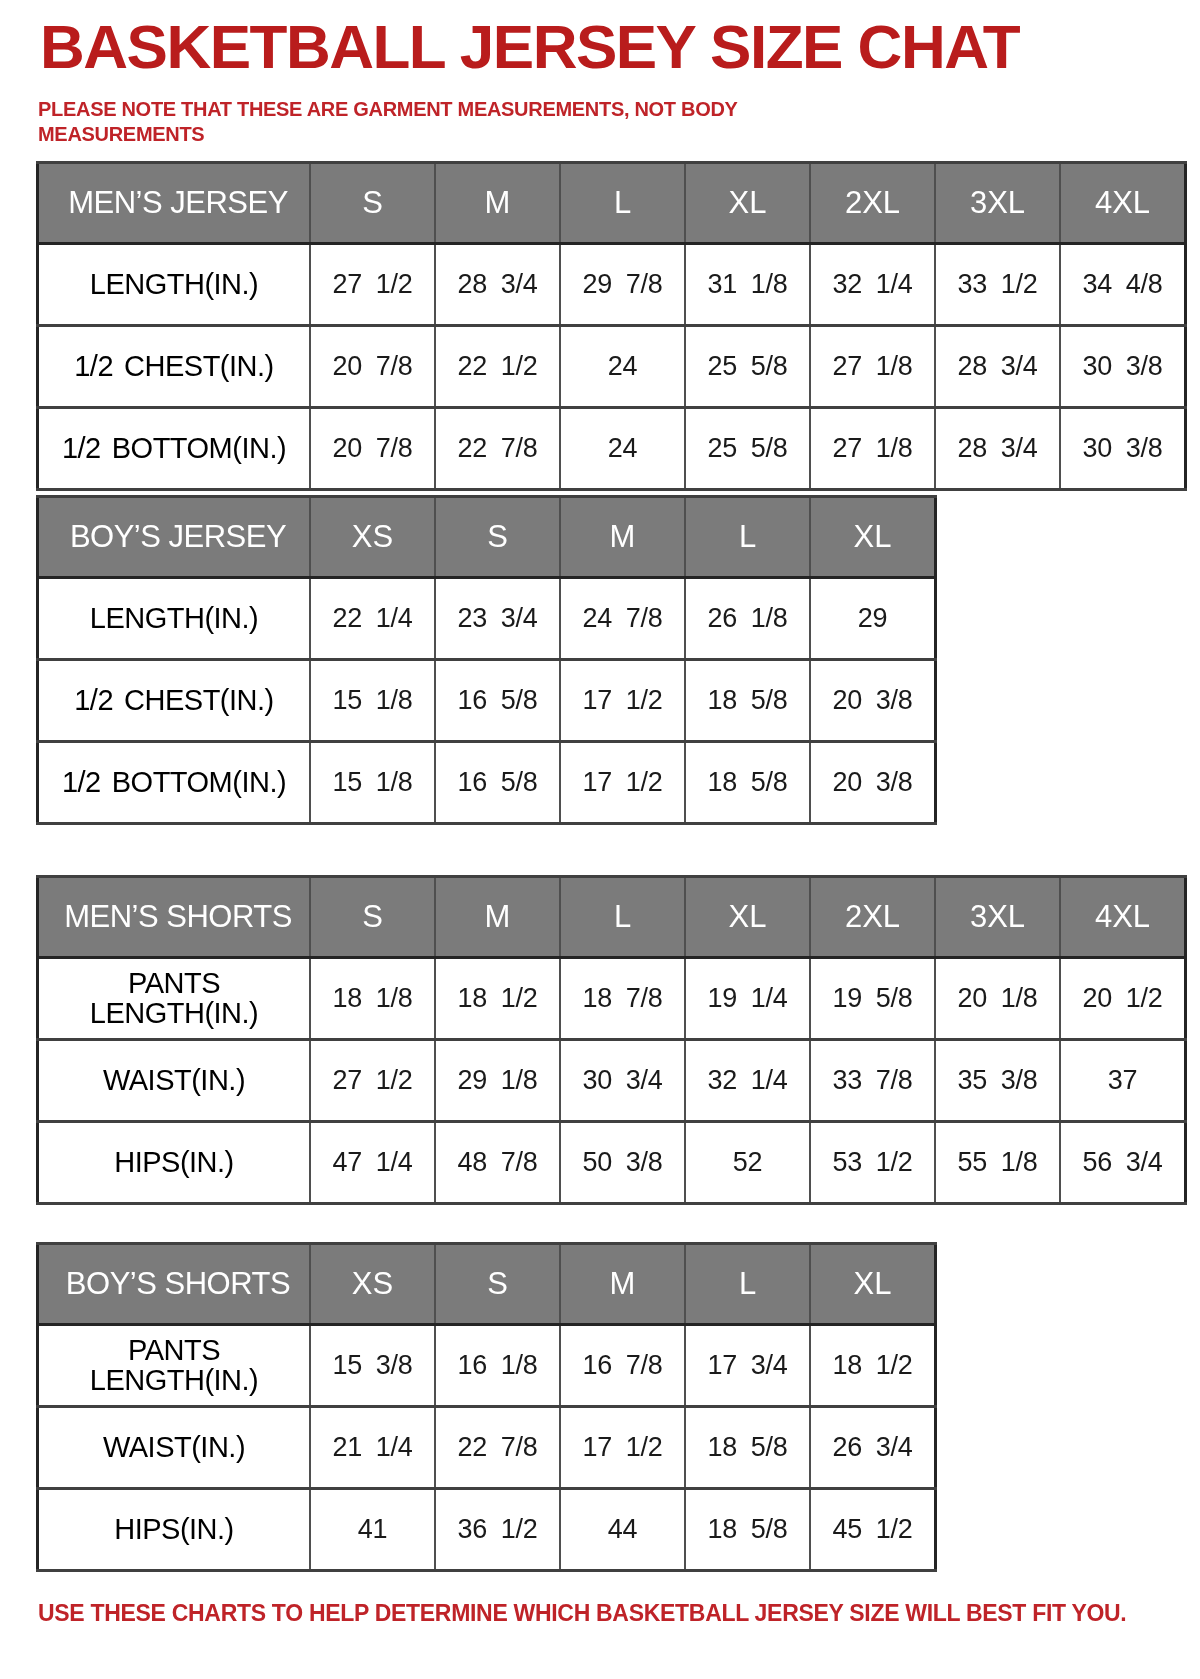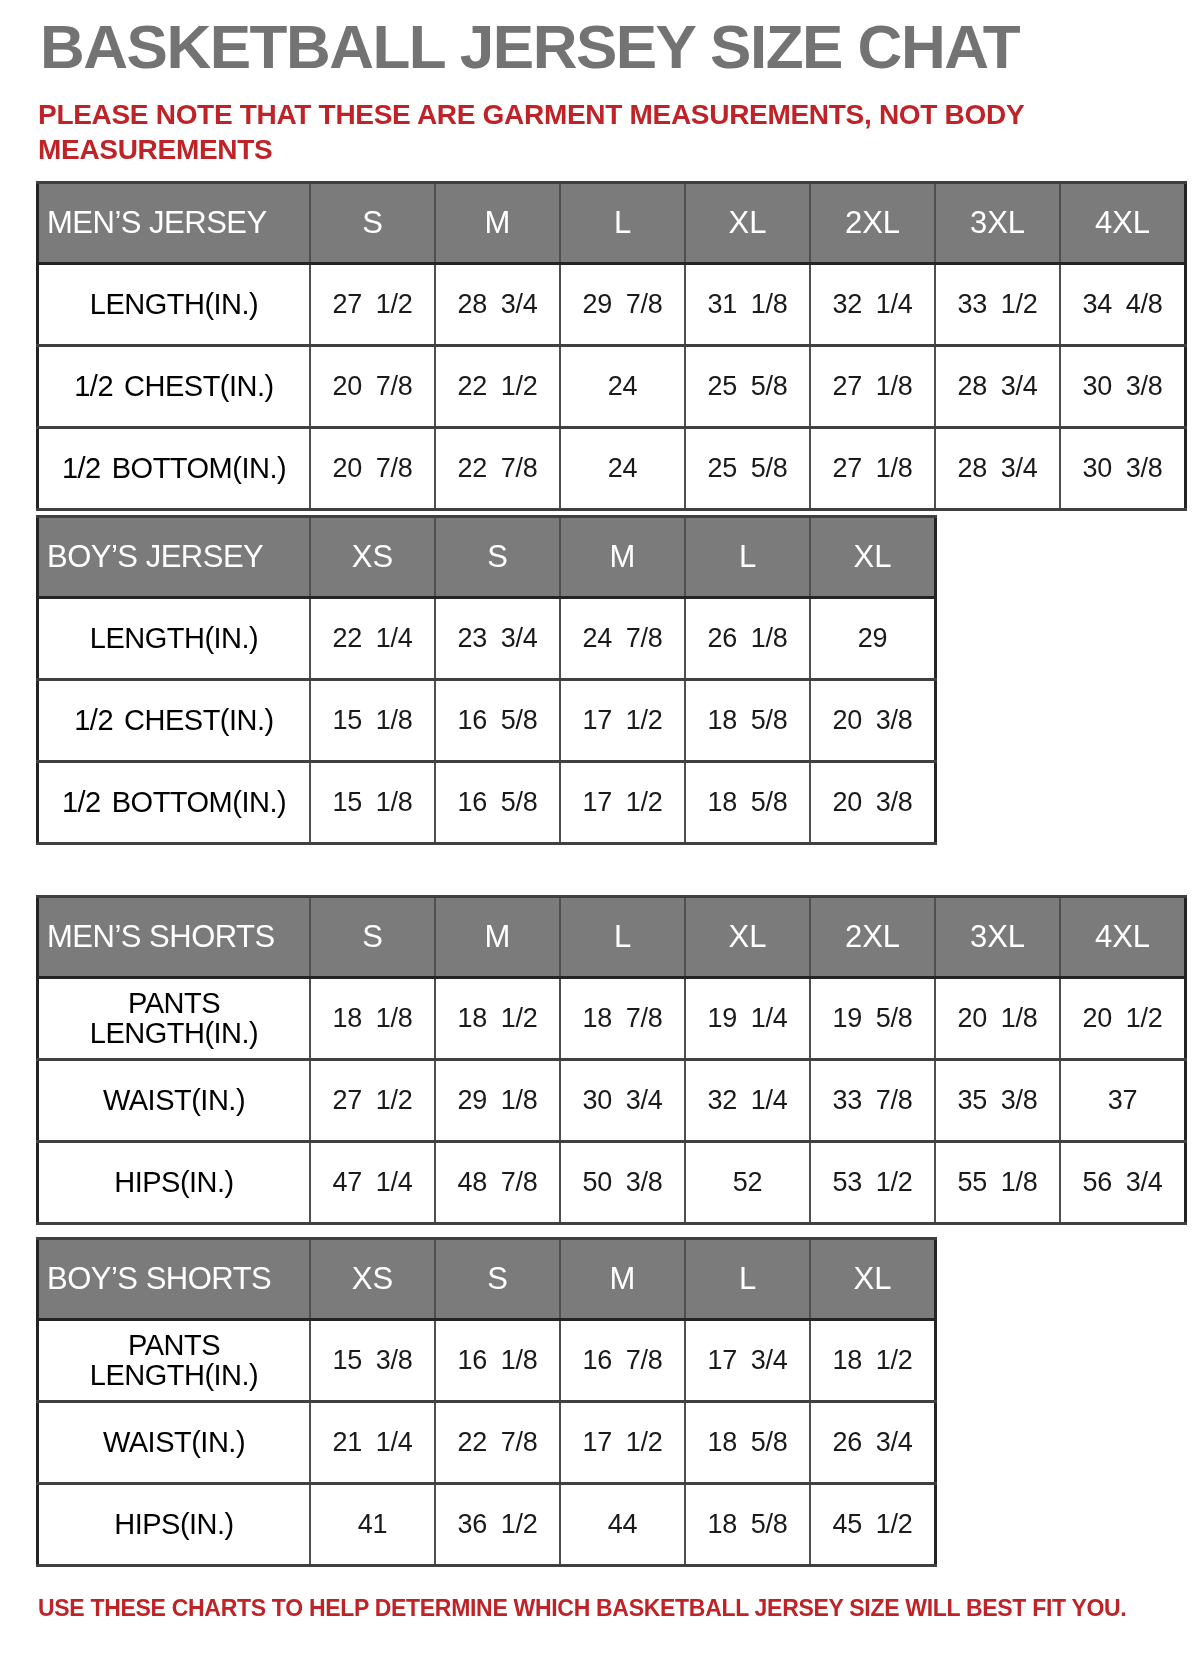--- a/index.html
+++ b/index.html
@@ -19,69 +19,69 @@
     color:var(--ink);
     box-sizing:border-box;
     padding:14px 0 30px 36px;
   }
   .page-title{
     margin:0 0 0 4px;
     font-size:62px;
     line-height:1.08;
     font-weight:700;
     letter-spacing:-1.5px;
-    color:#737373;
+    color:#b91c1c;
     white-space:nowrap;
   }
   .note{
     color:var(--note-red);
     font-weight:700;
     white-space:pre-line;
     letter-spacing:-0.3px;
   }
   .note.top{
     margin:16px 0 0 2px;
-    font-size:28px;
+    font-size:20px;
     line-height:1.25;
   }
   .note.bottom{
     margin:28px 0 0 2px;
     font-size:23px;
     line-height:1.2;
     white-space:nowrap;
   }
   .size-table{
     border-collapse:collapse;
     table-layout:fixed;
     margin-top:14px;
     border:3px solid var(--border-dark);
   }
   table[data-name="table-boys-jersey"]{margin-top:4px;}
   table[data-name="table-mens-shorts"]{margin-top:50px;border-radius:20px;}
-  table[data-name="table-boys-shorts"]{margin-top:12px;}
+  table[data-name="table-boys-shorts"]{margin-top:37px;}
   .size-table th,.size-table td{
     border-left:2px solid var(--border-light);
     border-right:2px solid var(--border-light);
     border-top:3px solid var(--border-mid);
     border-bottom:3px solid var(--border-mid);
     padding:0;
     text-align:center;
     vertical-align:middle;
   }
   .size-table thead th{
     background:var(--header-bg);
     color:var(--header-text);
     font-weight:400;
     font-size:31px;
     height:78px;
     border-bottom:3px solid var(--border-dark);
   }
   .size-table thead th.corner{
     width:262px;
-    text-align:left;
+    text-align:center;
     padding-left:8px;
     letter-spacing:-0.5px;
   }
   .size-table thead th.size{width:123px;}
   .size-table tbody tr{height:82px;}
   .size-table tbody th.rowlabel{
     font-weight:400;
     font-size:29px;
     line-height:1.05;
     color:#000;

